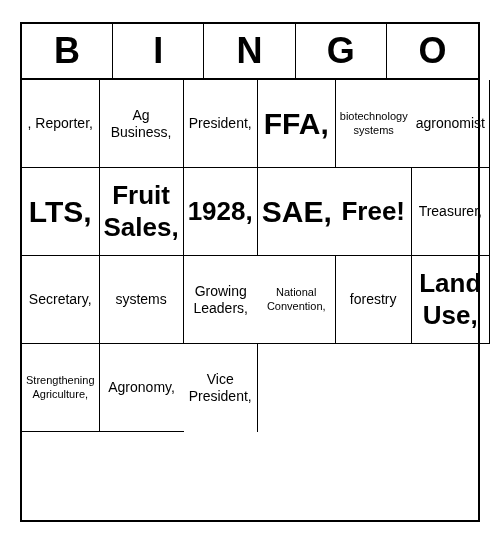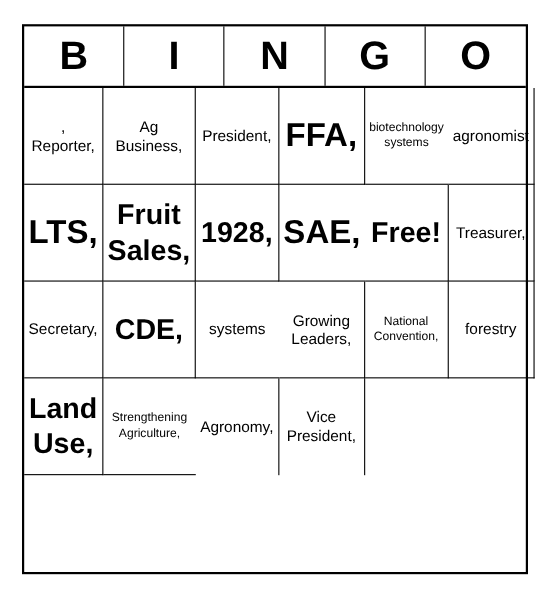--- a/index.html
+++ b/index.html
@@ -116,23 +116,20 @@
       <div class="bingo-cell">
         <span class="size-large">Free!</span>
       </div>
       <div class="bingo-cell">
         <span class="size-medium">Treasurer,</span>
       </div>
       <div class="bingo-cell">
         <span class="size-medium">Secretary,</span>
       </div>
       <div class="bingo-cell">
-        <span class="size-large">CDE,</span>
-      </div>
-      <div class="bingo-cell">
         <span class="size-medium">systems</span>
       </div>
       <div class="bingo-cell">
         <span class="size-medium">Growing Leaders,</span>
       </div>
       <div class="bingo-cell">
         <span class="size-small">National Convention,</span>
       </div>
       <div class="bingo-cell">
         <span class="size-medium">forestry</span>

